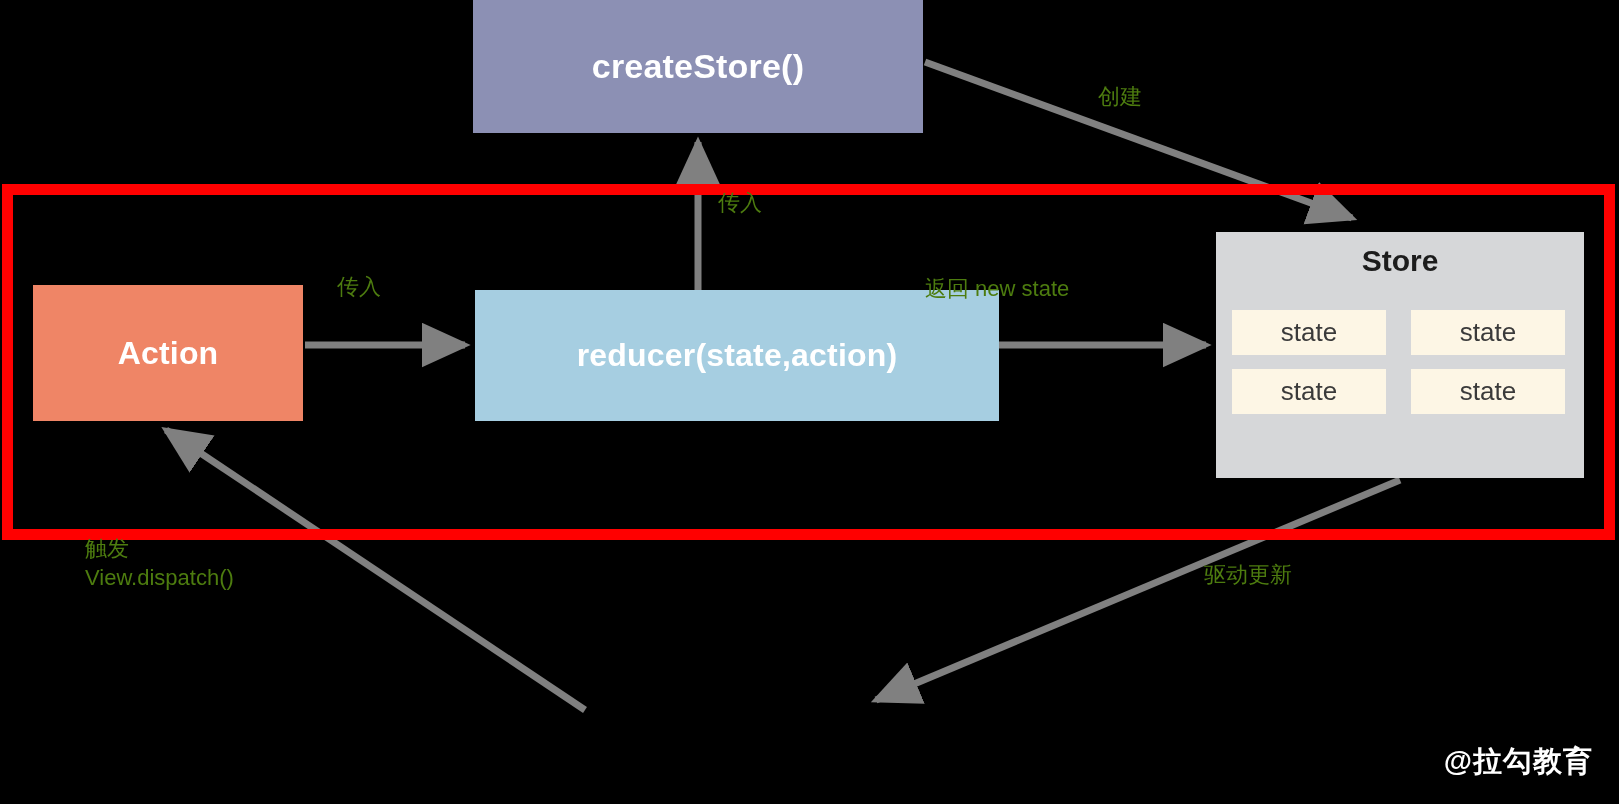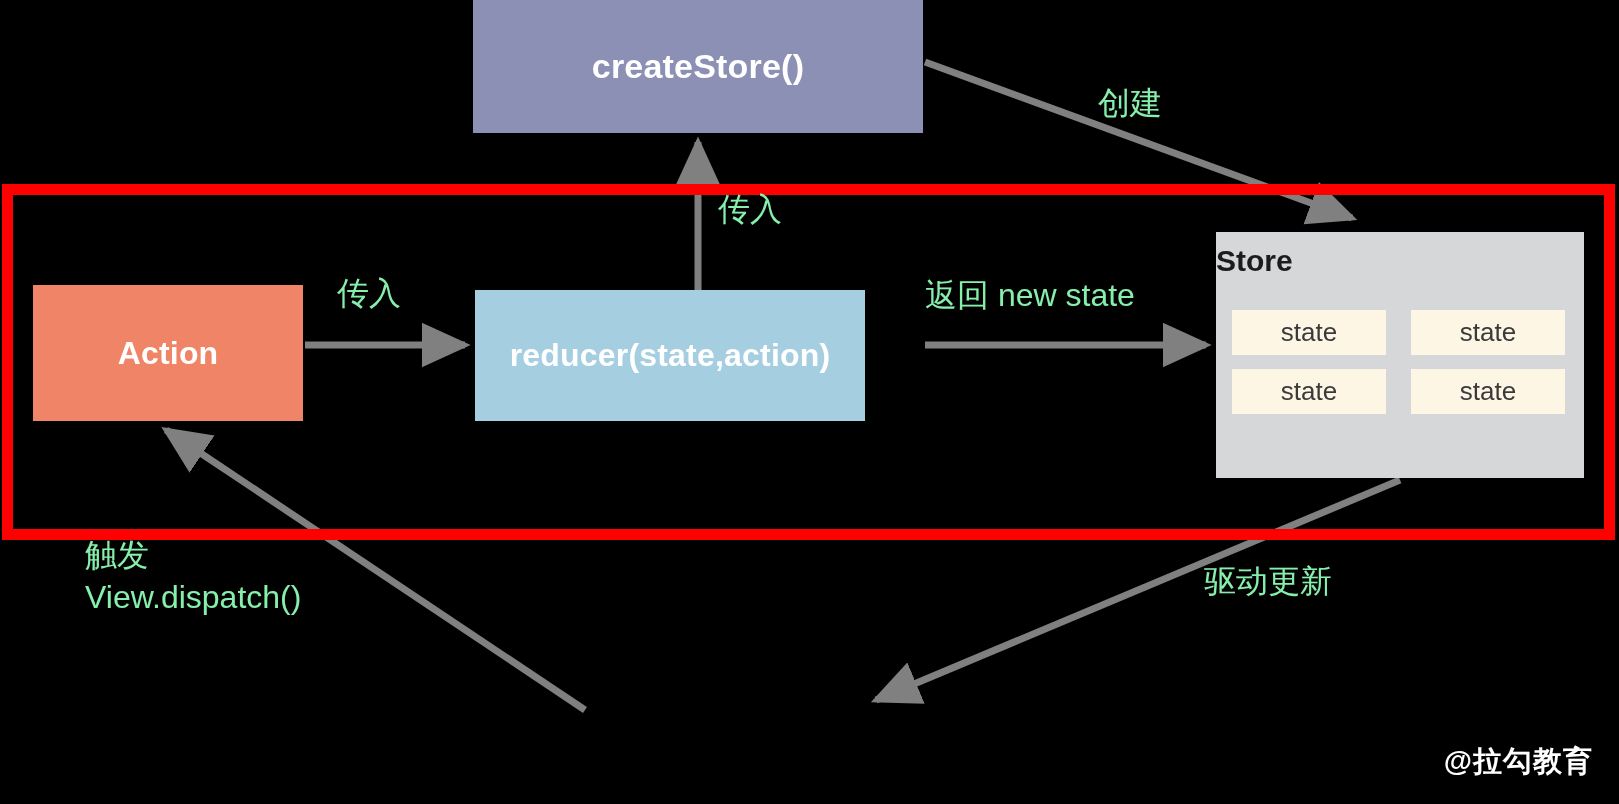--- a/index.html
+++ b/index.html
@@ -44,40 +44,40 @@
   #node-createstore .node-label { font-size: 34px; }
   
   #node-action {
     left: 33px; top: 285px; width: 270px; height: 136px;
     background: #ef8566;
     text-align: center;
   }
   #node-action .node-label { font-size: 32px; }
   
   #node-reducer {
-    left: 475px; top: 290px; width: 390px; height: 131px;
+    left: 475px; top: 290px; width: 524px; height: 131px;
     background: #a6cee1;
     text-align: right;
   }
   #node-reducer .node-label { font-size: 32px; }
   
   #node-view {
     left: 593px; top: 656px; width: 269px; height: 135px;
     background: #6cbd97;
   }
   #node-view .node-label { font-size: 32px; }
 
   
   #node-store {
     left: 1216px; top: 232px; width: 368px; height: 246px;
     background: #d6d7d9;
     display: block;
   }
   #store-title {
-    text-align: left;
+    text-align: center;
     font-size: 30px;
     font-weight: bold;
     color: #1c1c1c;
     margin-top: 12px;
     font-family: "Liberation Sans", "DejaVu Sans", sans-serif;
   }
   #store-grid {
     position: absolute;
     left: 16px;
     top: 78px;
@@ -106,22 +106,22 @@
     width: 1613px;
     height: 356px;
     border: 11px solid #ff0000;
     box-sizing: border-box;
     background: transparent;
   }
 
   
   .edge-label {
     position: absolute;
-    color: #86efac;
-    font-size: 32px;
+    color: #4d7c0f;
+    font-size: 22px;
     white-space: nowrap;
     font-family: "Liberation Sans", "DejaVu Sans", sans-serif;
   }
   #label-create  { left: 1098px; top: 82px; }
   #label-pass-up { left: 718px;  top: 188px; }
   #label-pass-in { left: 337px;  top: 272px; }
   #label-return  { left: 925px;  top: 274px; }
   #label-dispatch{ left: 85px;   top: 534px; text-align: left; width: 250px; line-height: 1.32; }
   #label-drive   { left: 1204px; top: 560px; }
 

